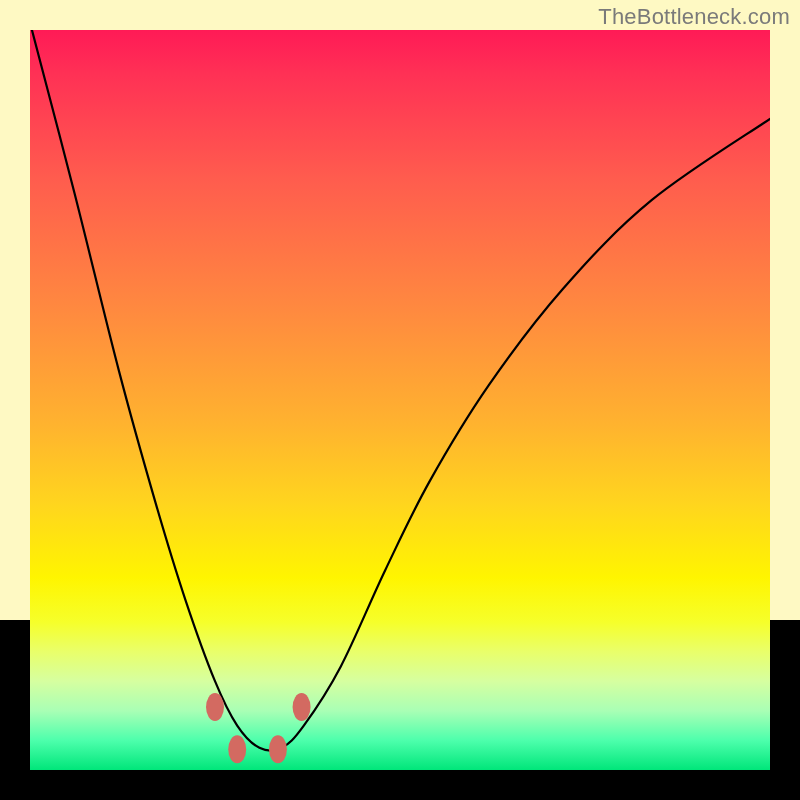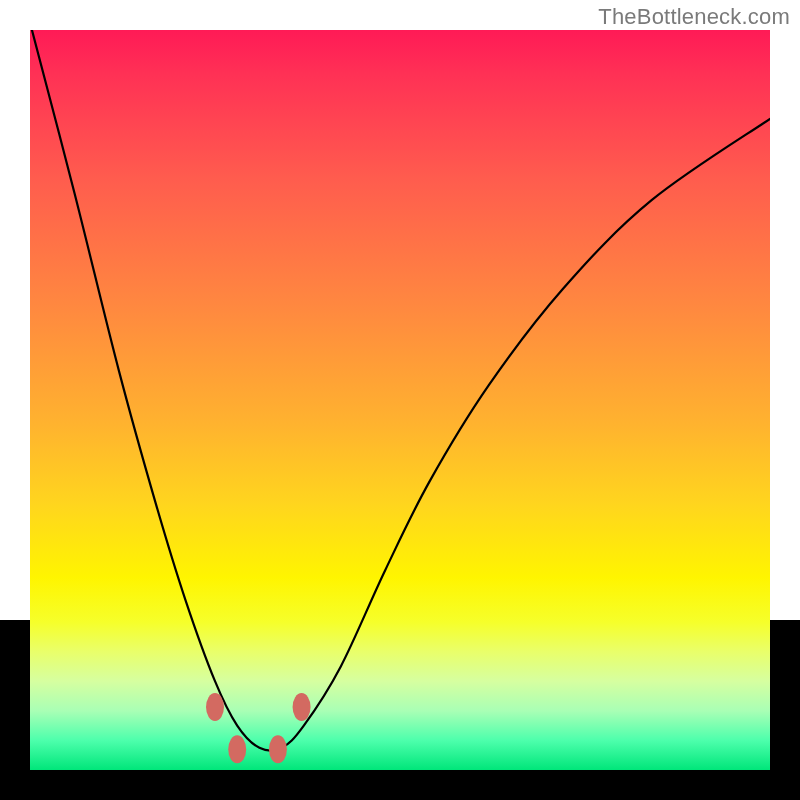--- a/index.html
+++ b/index.html
@@ -8,21 +8,21 @@
     width: 800px;
     height: 800px;
     background: #000000;
     overflow: hidden;
     font-family: Arial, Helvetica, sans-serif;
   }
   .frame {
     position: relative;
     width: 800px;
     height: 620px;
-    background: #ffffff;
+    background: #fef9c3;
   }
   .plot-area {
     position: absolute;
     left: 30px;
     top: 30px;
     width: 740px;
     height: 740px;
     overflow: hidden;
     background: linear-gradient(
       to bottom,

